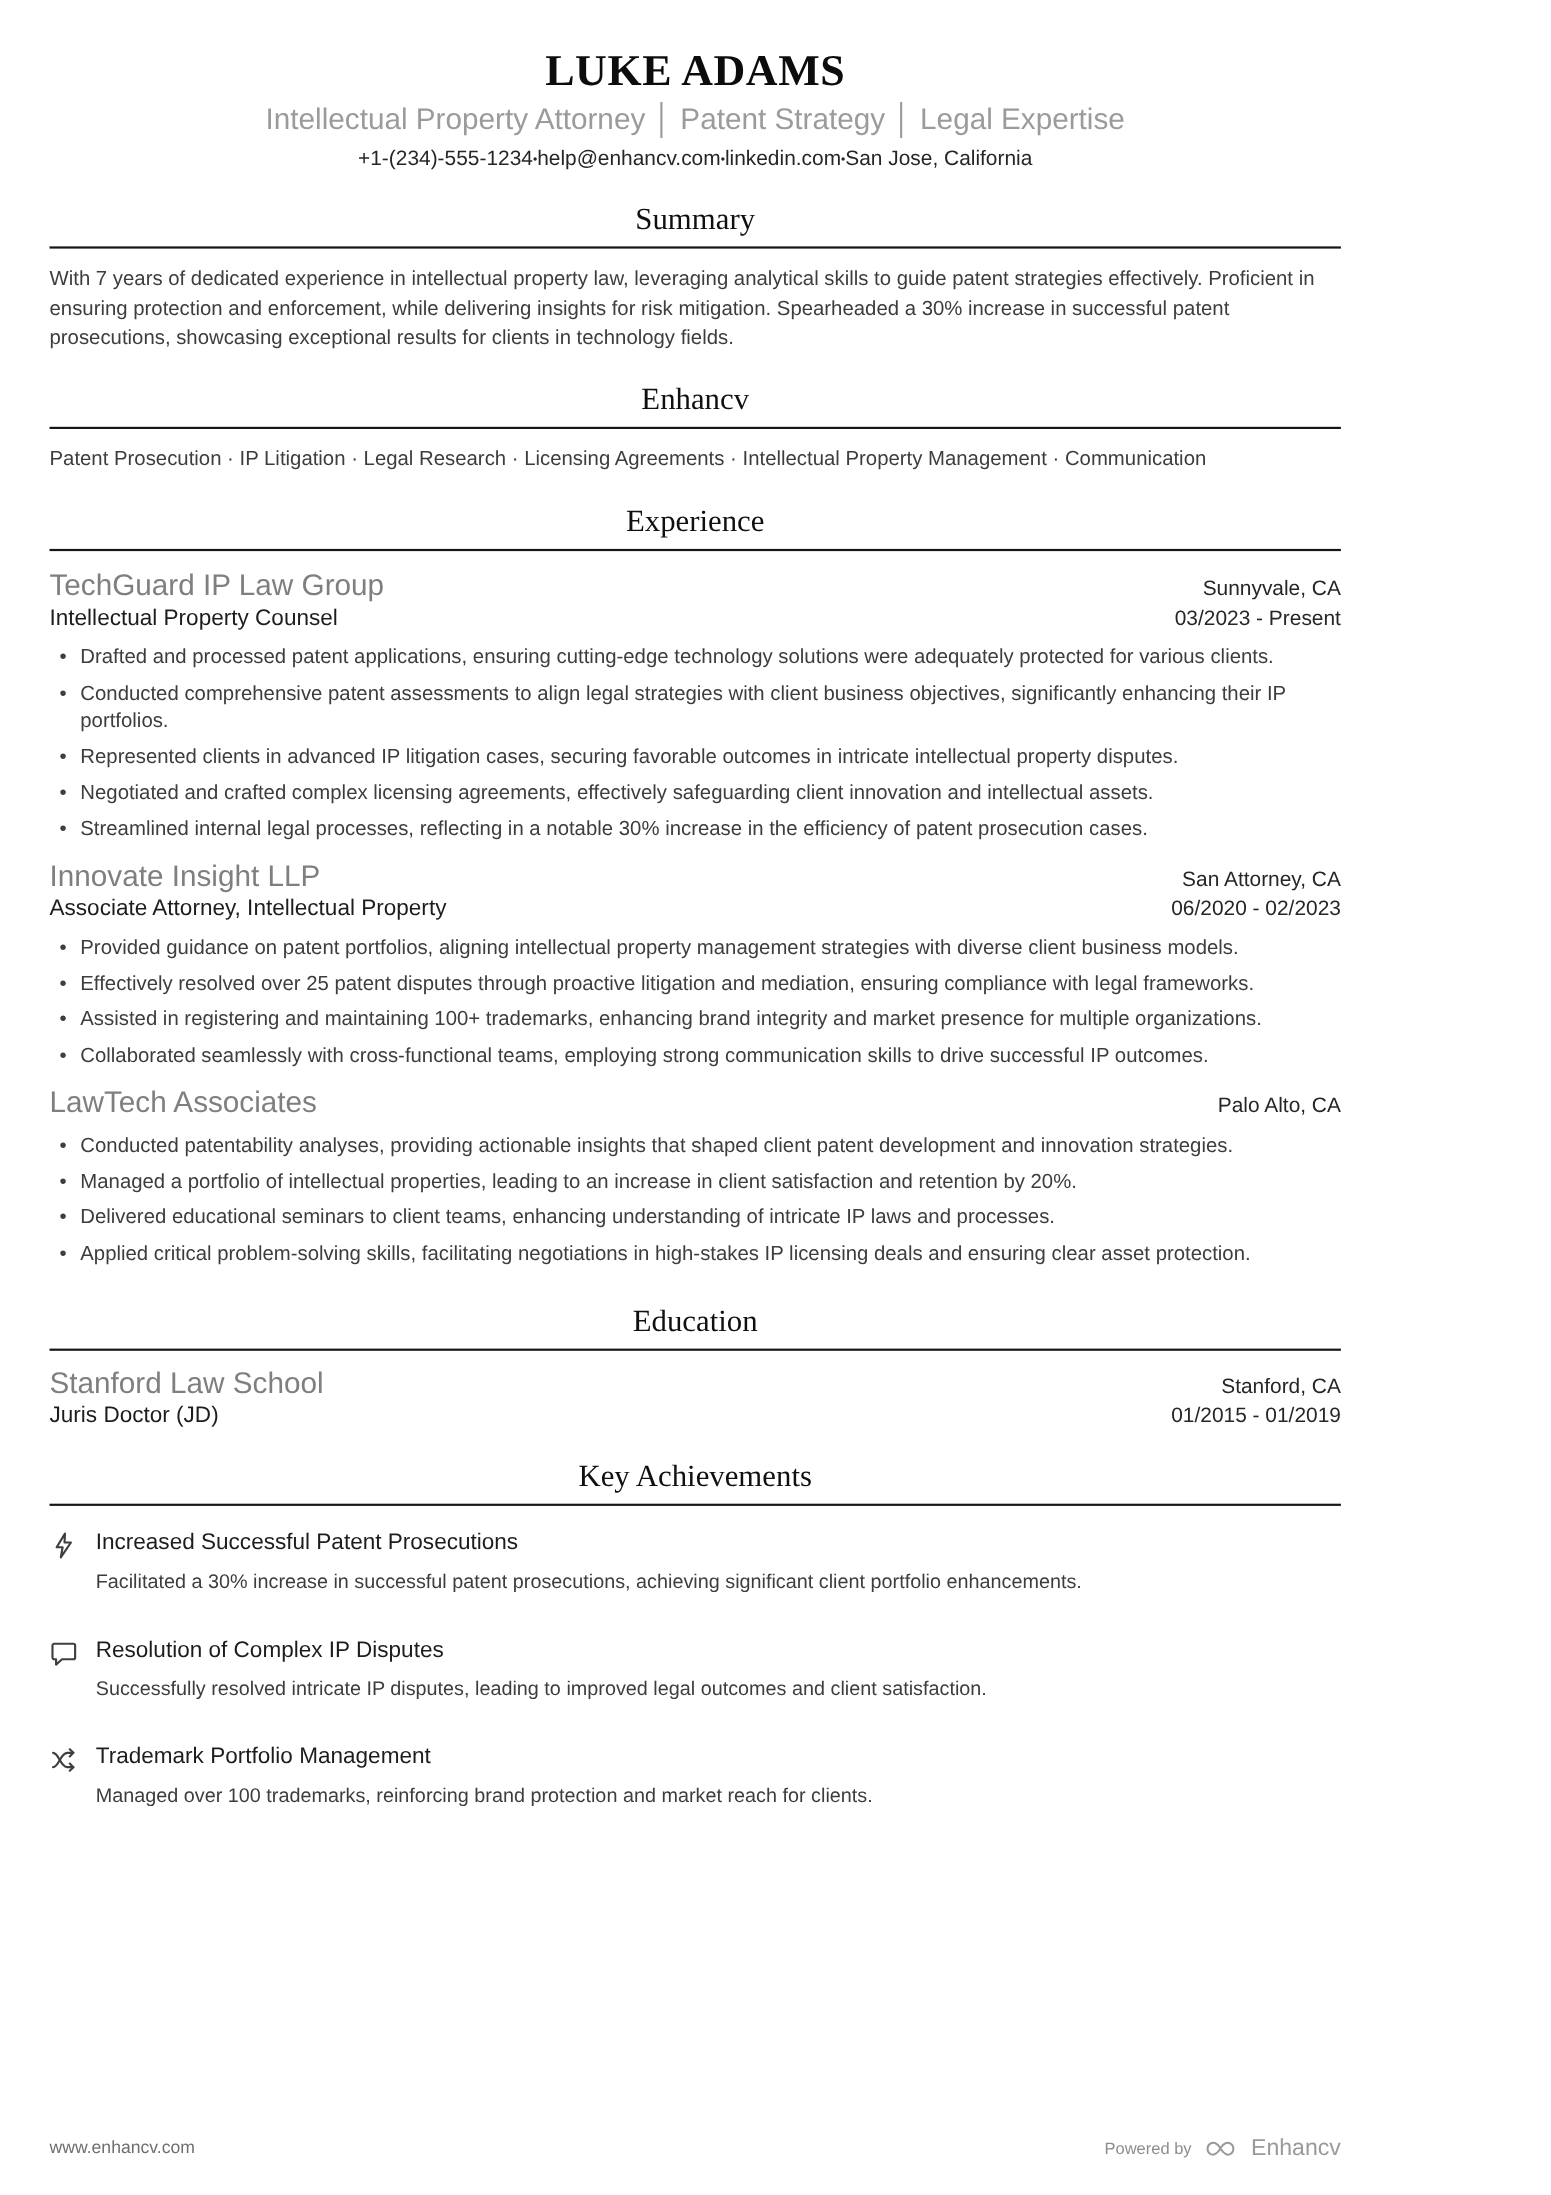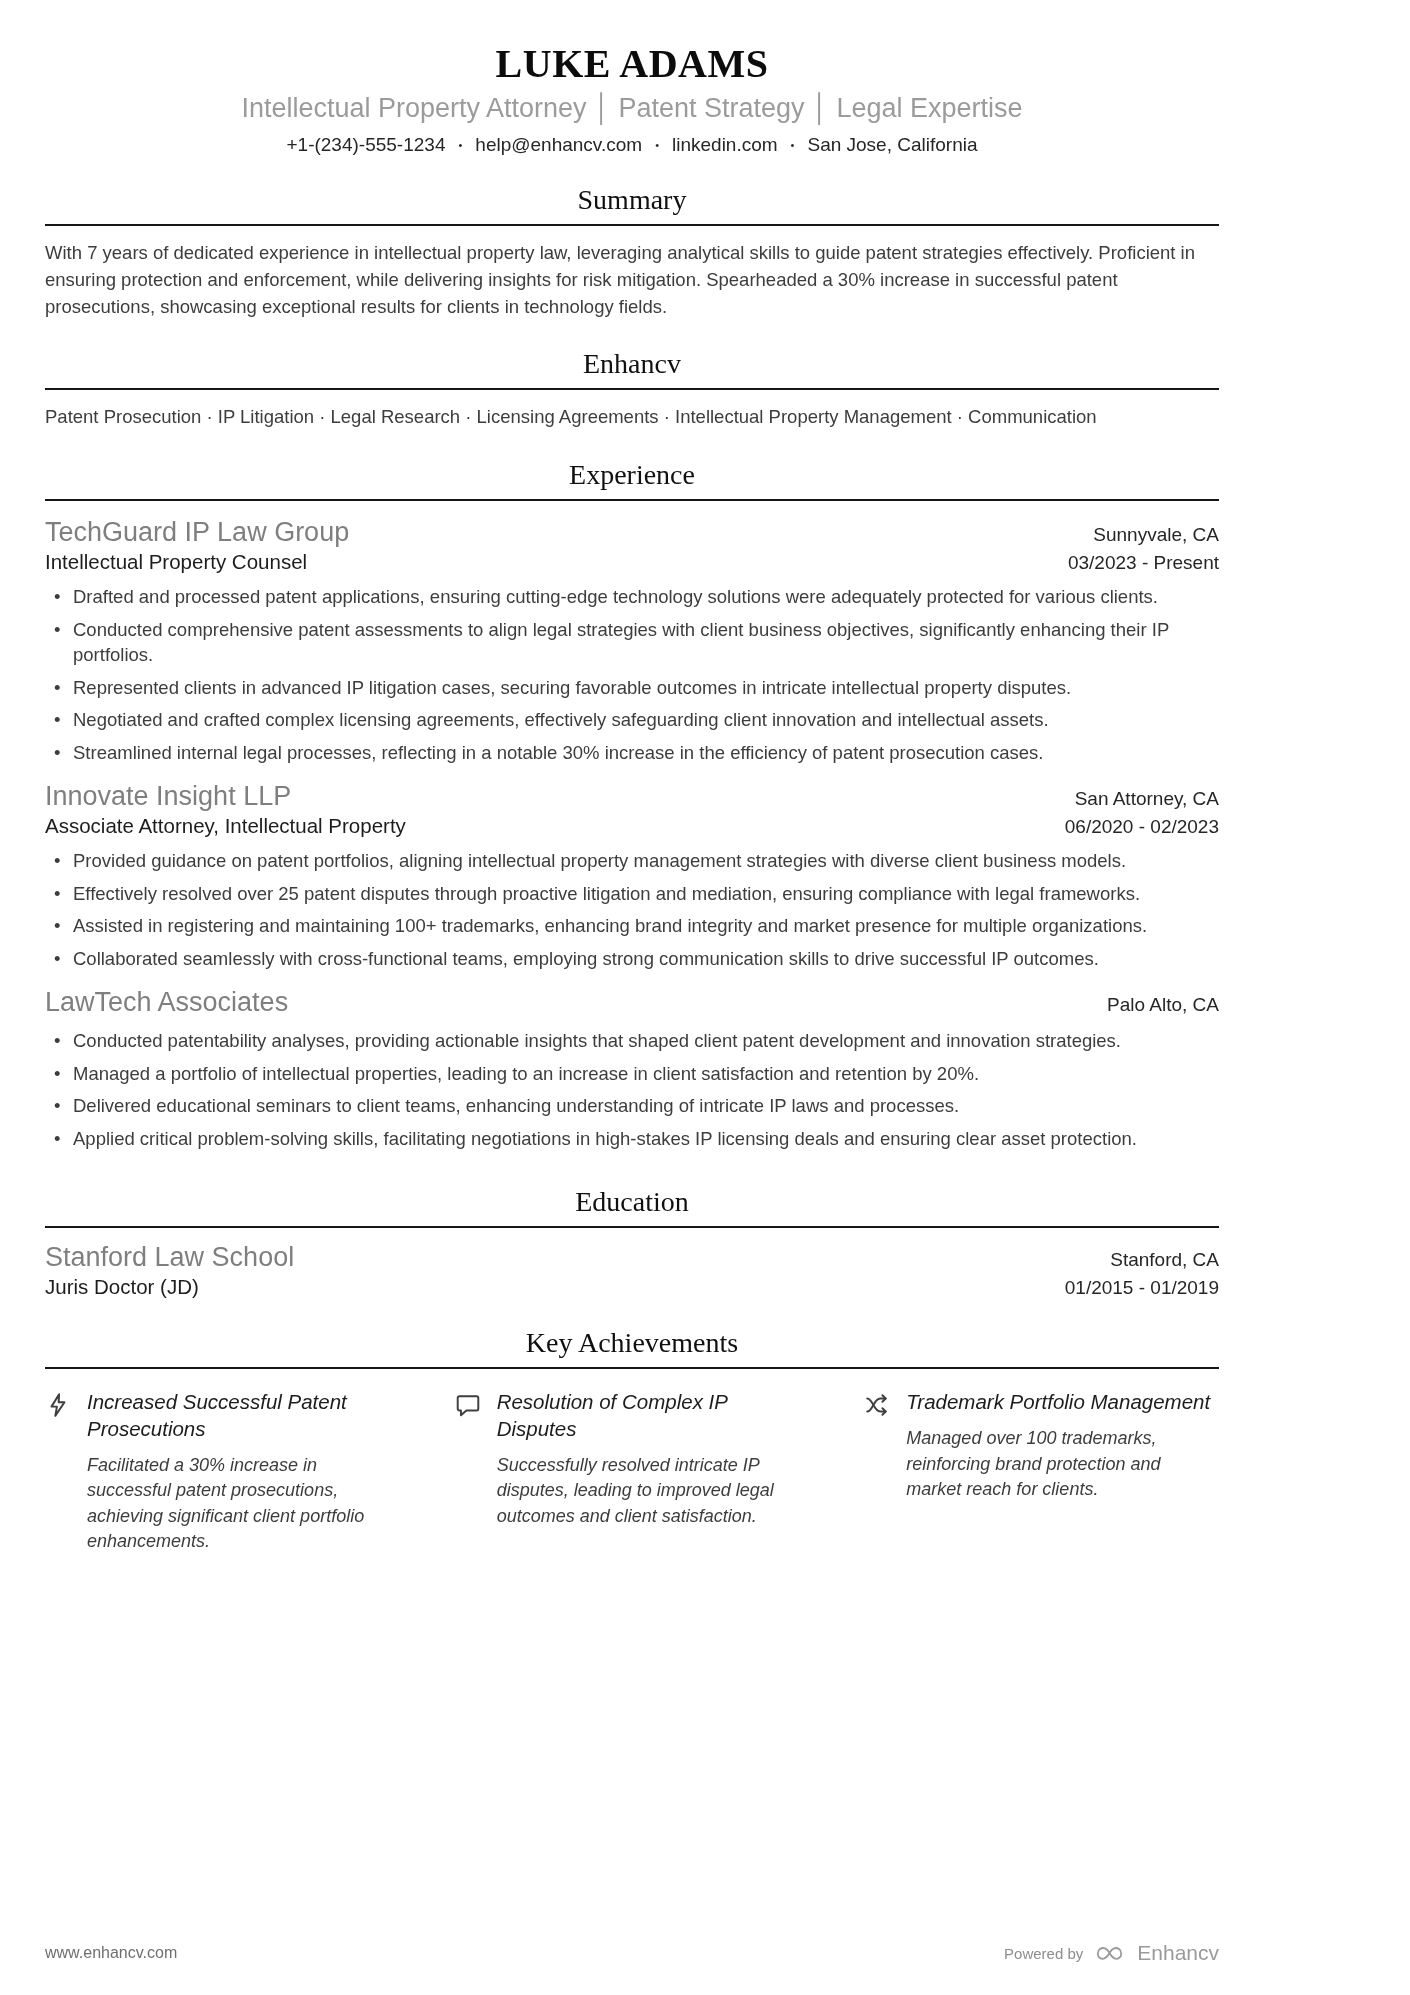--- a/index.html
+++ b/index.html
@@ -21,21 +21,21 @@
     font-family:"Liberation Serif", serif;
     font-size:40px; font-weight:700; color:#0c0c0c;
     text-align:center; letter-spacing:0.5px;
   }
   .headline {
     text-align:center; font-size:27px; color:#9b9b9b;
     margin-top:6px; font-weight:400;
   }
   .contact {
     display:flex; justify-content:center; align-items:center;
-    gap:13px; margin-top:10px;
+    margin-top:10px;
     font-size:19px; color:#262626;
   }
   .contact .sep { font-size:11px; color:#262626; }
   .contact .link { cursor:pointer; }
 
   
   .section { margin-top:28px; }
   .section-title {
     font-family:"Liberation Serif", serif;
     font-size:28px; font-weight:400; color:#101010;
@@ -63,23 +63,22 @@
   }
   ul.bullets li::before {
     content:"•"; position:absolute; left:9px; top:0; color:#3d3d3d;
   }
 
   
   .edu { margin-top:14px; }
 
   
   .achievements {
-    display:grid; grid-template-columns:1fr 1fr 1fr; gap:55px;
+    display:grid; grid-template-columns:1fr; gap:35px;
     margin-top:20px;
-    font-style:italic;
   }
   .ach { display:grid; grid-template-columns:42px 1fr; align-items:start; }
   .ach-icon { padding-top:3px; }
   .ach-icon svg { width:26px; height:26px; stroke:#3f3f3f; fill:none; stroke-width:1.8; stroke-linecap:round; stroke-linejoin:round; }
   .ach-title { font-size:20.5px; color:#1d1d1d; line-height:1.3; }
   .ach-text  { font-size:18px; color:#3d3d3d; line-height:1.42; margin-top:10px; }
 
   
   .footer {
     margin-top:auto; padding-top:40px;

